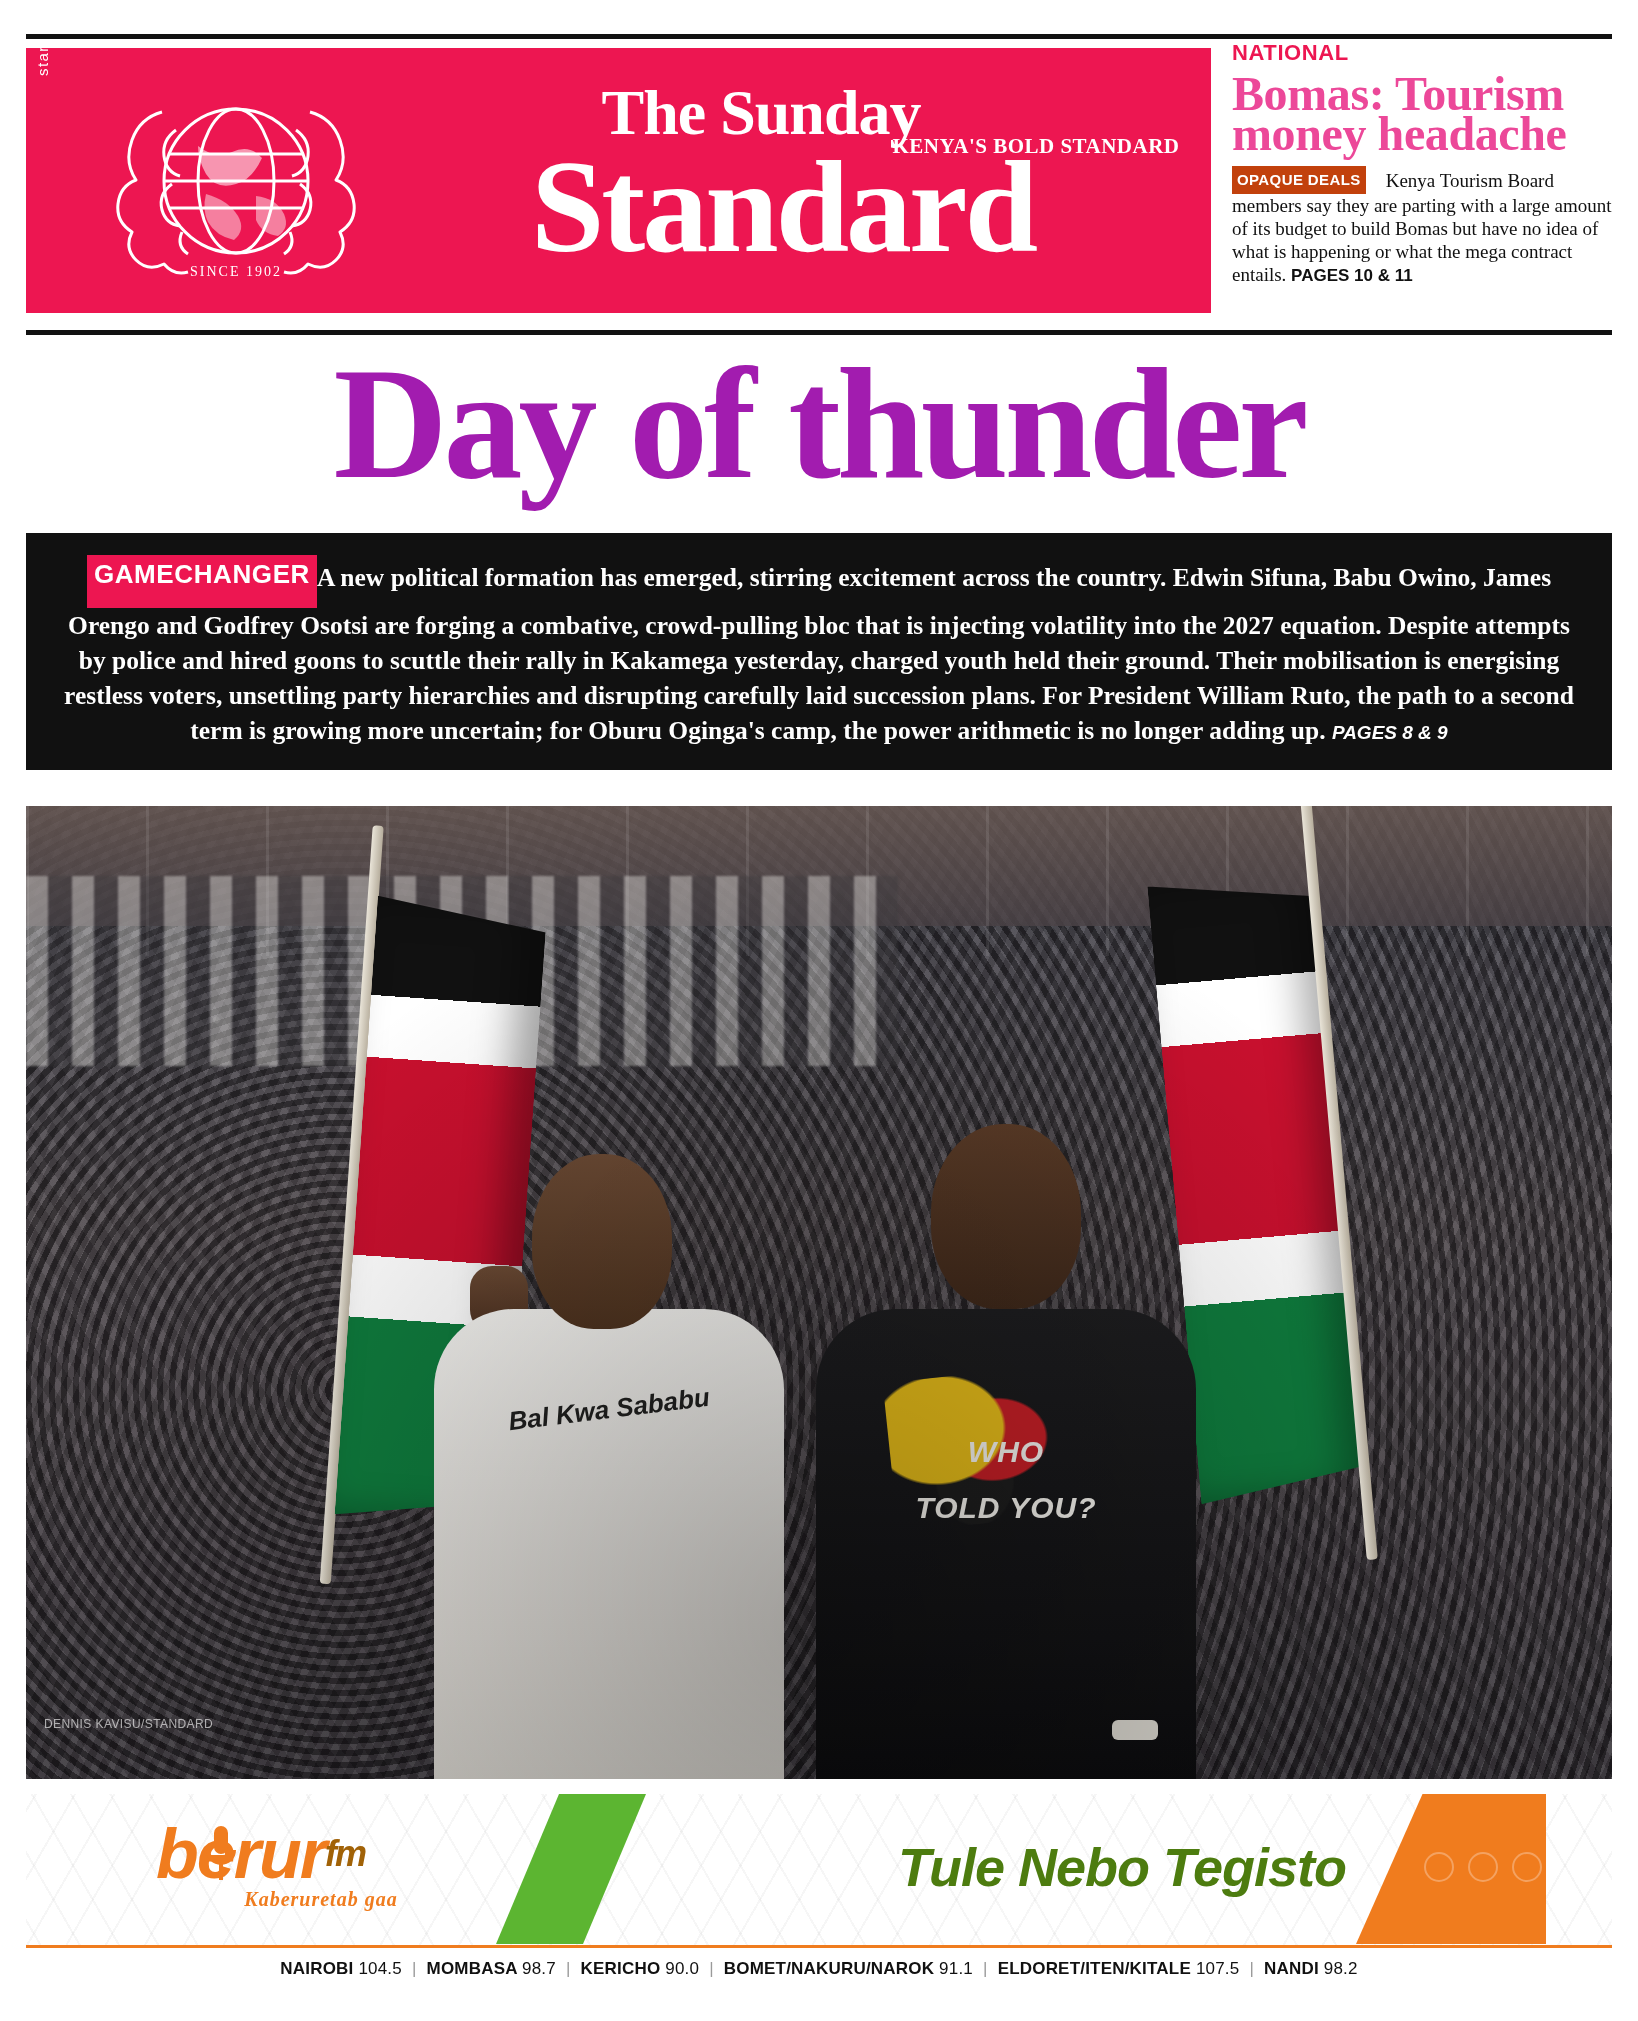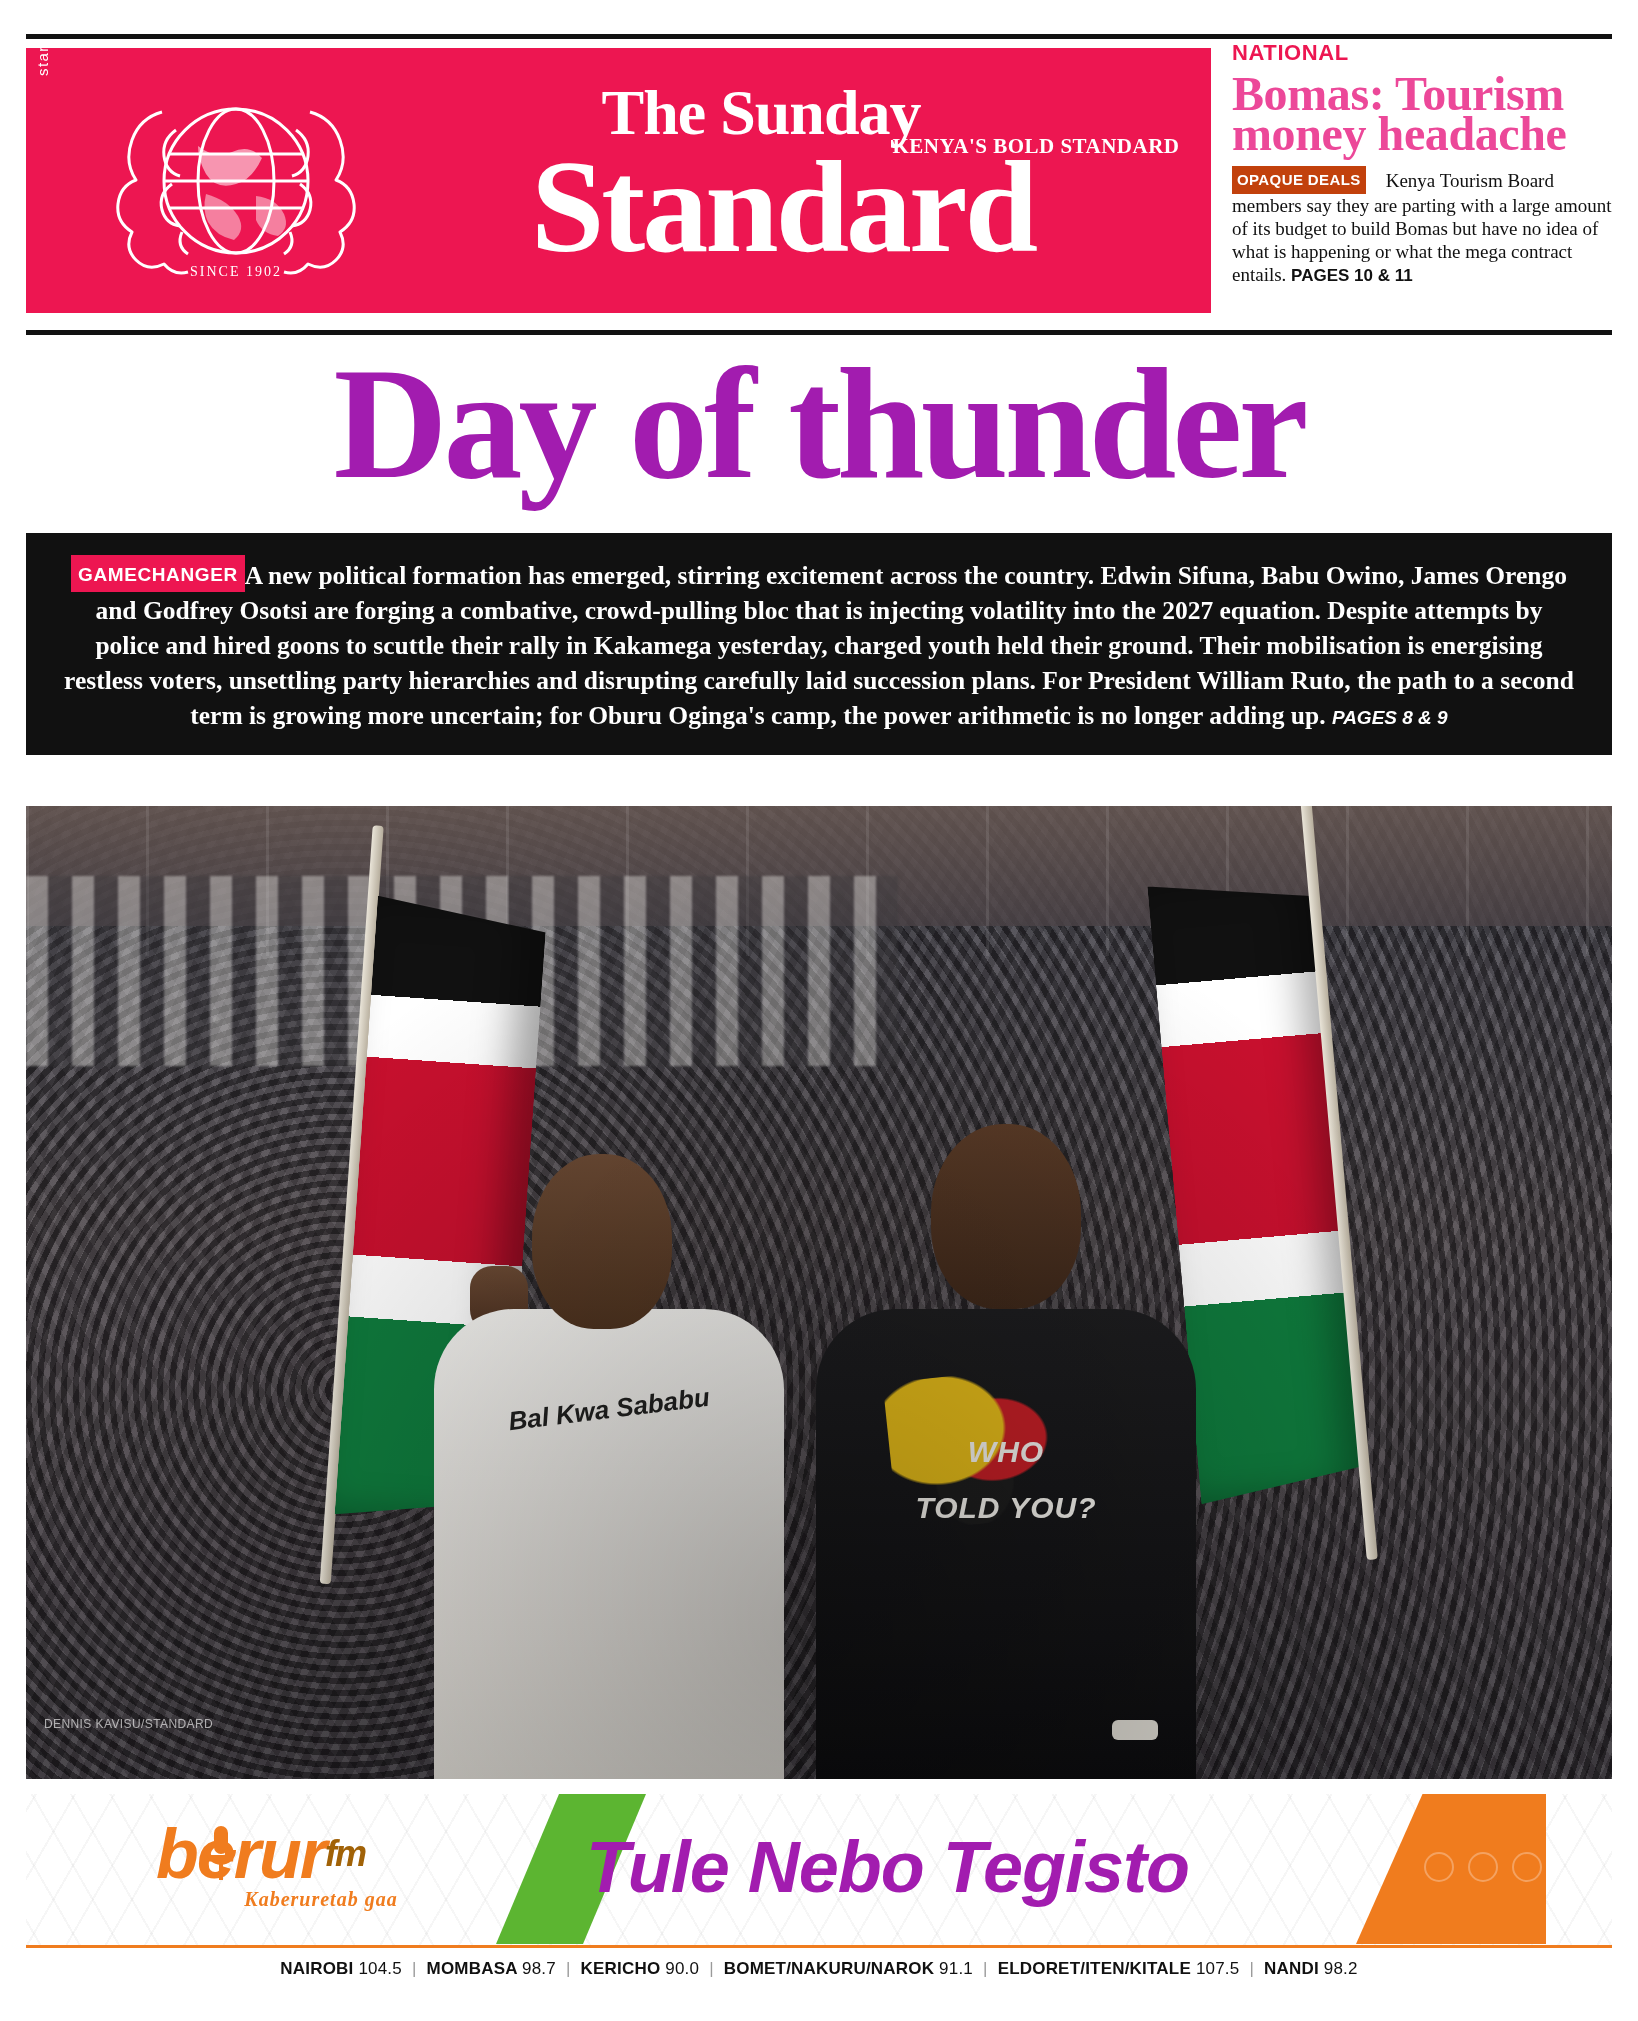--- a/index.html
+++ b/index.html
@@ -195,23 +195,23 @@
     font-weight: 700;
     font-size: 25.5px;
     line-height: 35px;
   }
   .tag-gamechanger {
     display: inline-block;
     background: #ed1651;
     color: #ffffff;
     font-family: "Liberation Sans", sans-serif;
     font-weight: 700;
-    font-size: 19px;
+    font-size: 26px;
     letter-spacing: 0.6px;
-    padding: 2px 7px 0 7px;
+    padding: 2px 7px 16px 7px;
     vertical-align: 3px;
   }
   .standfirst .pages {
     font-family: "Liberation Sans", sans-serif;
     font-weight: 700;
     font-style: italic;
     font-size: 19px;
   }
 
   
@@ -410,27 +410,27 @@
   .ad-dot {
     width: 26px; height: 26px; border-radius: 50%;
     border: 2px solid #f4a261;
     background: #f07c1e;
   }
   .ad-slogan {
     position: absolute;
     left: 560px;
     top: 30px;
     width: 760px;
-    text-align: left;
+    text-align: right;
     font-family: "Liberation Sans", sans-serif;
     font-style: italic;
     font-weight: 700;
-    font-size: 72px;
+    font-size: 54px;
     line-height: 86px;
-    color: #a21caf;
+    color: #4d7c0f;
     letter-spacing: -1px;
   }
   .ad-logo {
     position: absolute;
     left: 130px;
     top: 22px;
     width: 330px;
     height: 120px;
   }
   .ad-logo-name {

